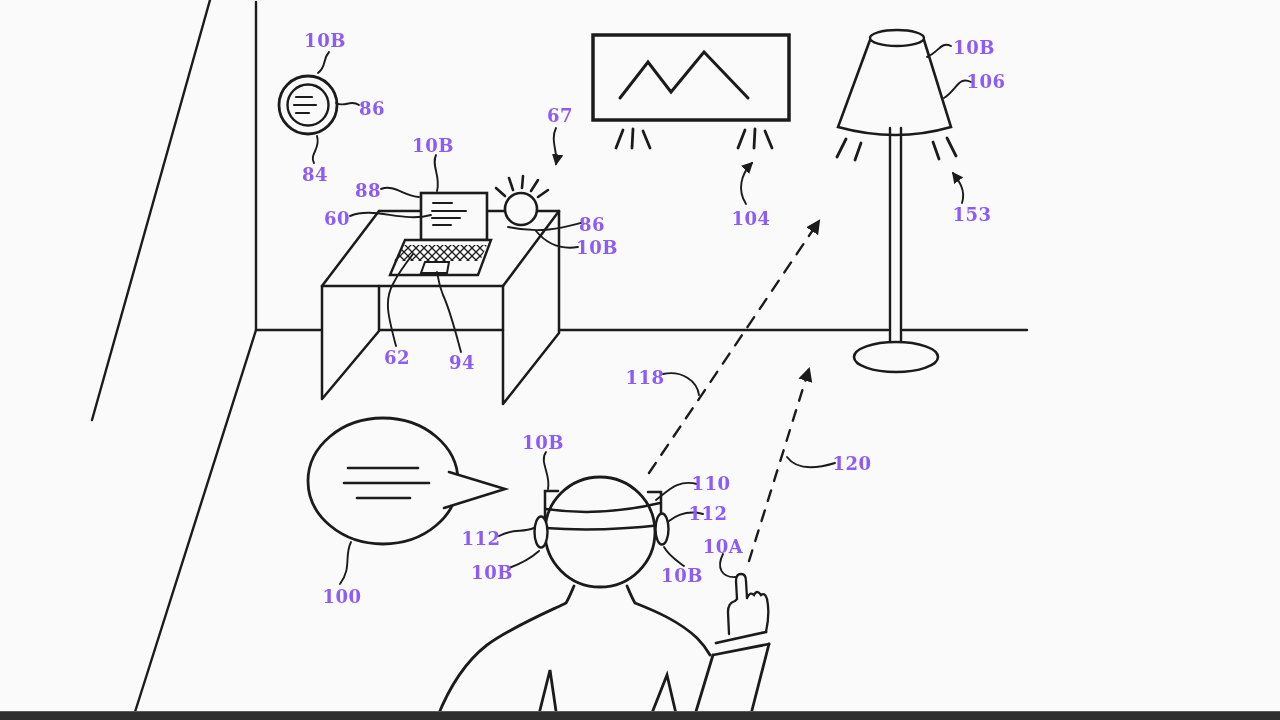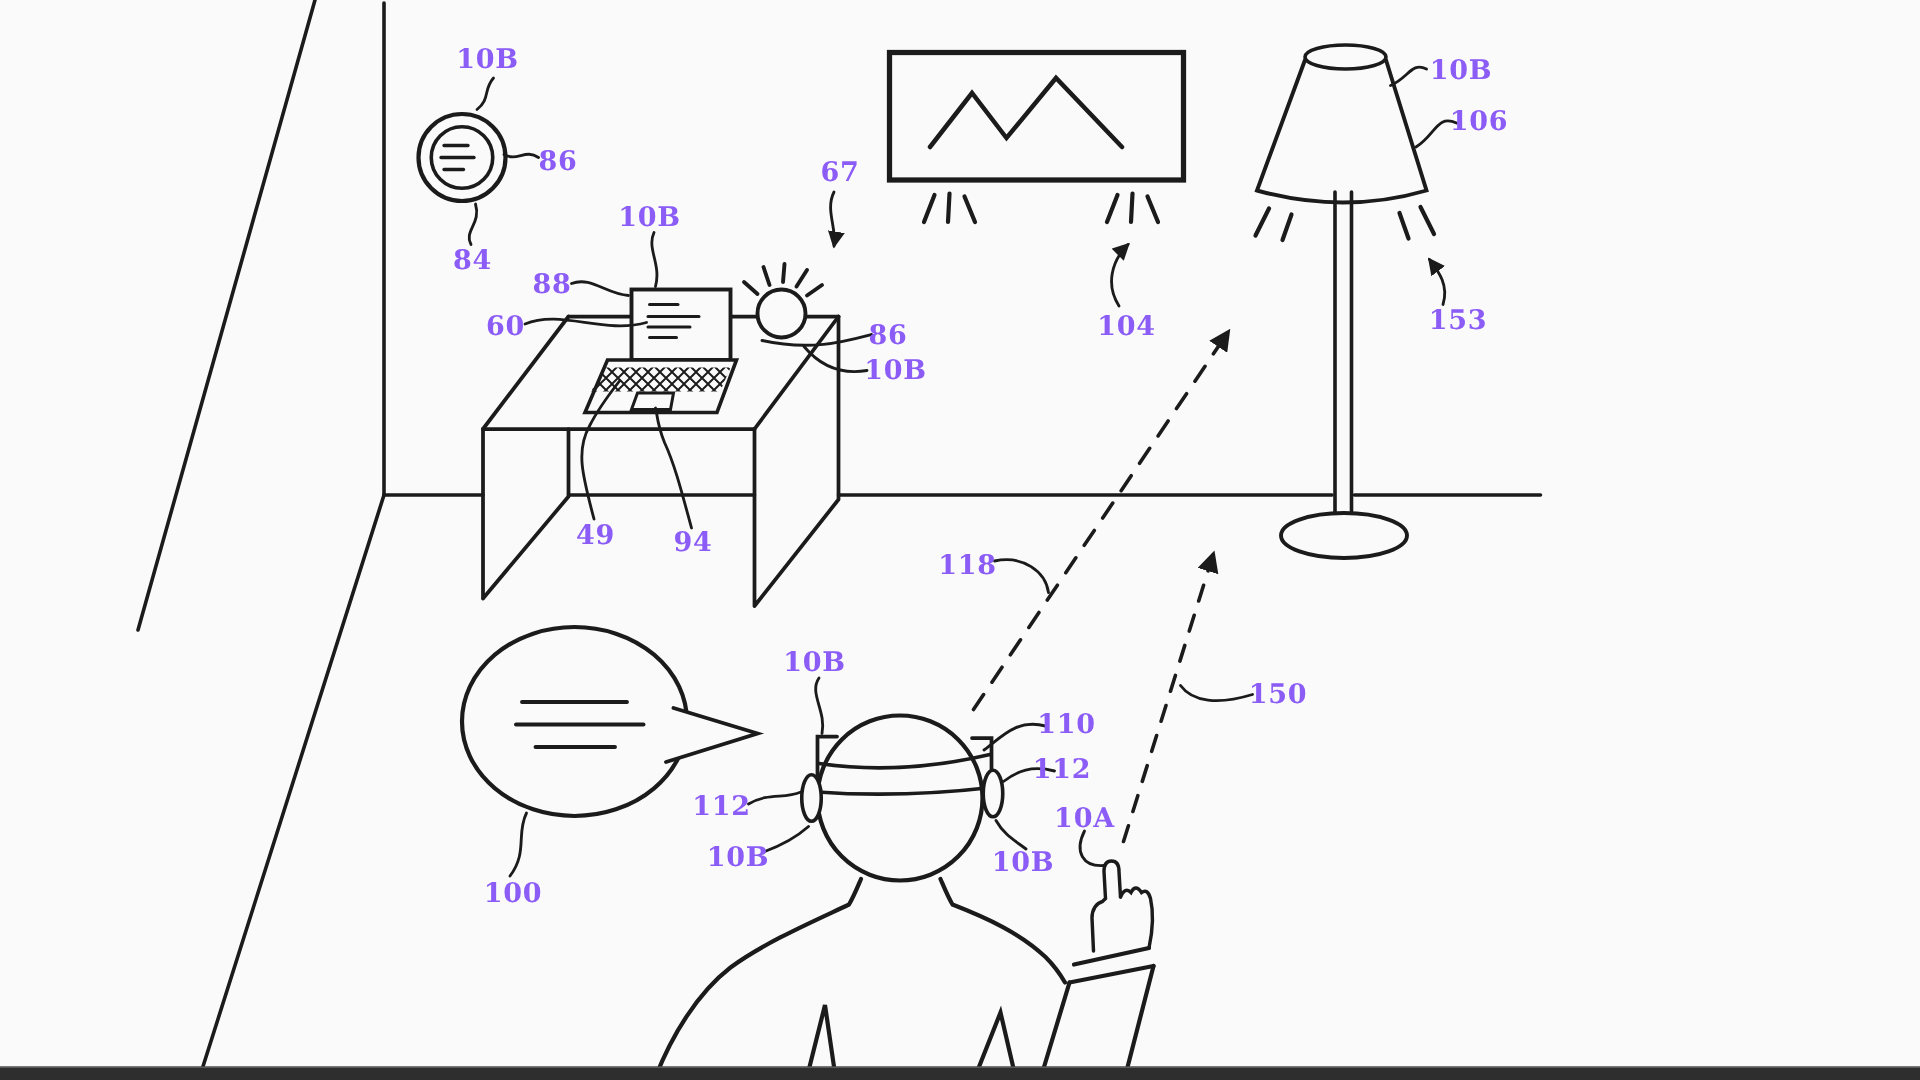--- a/index.html
+++ b/index.html
@@ -183,31 +183,31 @@
       <path d="M723,554 C716,568 722,578 736,577"></path>
     </g>
   </svg>
 
   <div class="ref-label" style="left:325px;top:40px">10B</div>
   <div class="ref-label" style="left:372px;top:108px">86</div>
   <div class="ref-label" style="left:315px;top:174px">84</div>
   <div class="ref-label" style="left:368px;top:190px">88</div>
   <div class="ref-label" style="left:337px;top:218px">60</div>
   <div class="ref-label" style="left:433px;top:145px">10B</div>
-  <div class="ref-label" style="left:397px;top:357px">49</div>
+  <div class="ref-label" style="left:397px;top:357px">62</div>
   <div class="ref-label" style="left:462px;top:362px">94</div>
   <div class="ref-label" style="left:560px;top:115px">67</div>
   <div class="ref-label" style="left:592px;top:224px">86</div>
   <div class="ref-label" style="left:597px;top:247px">10B</div>
   <div class="ref-label" style="left:751px;top:218px">104</div>
   <div class="ref-label" style="left:974px;top:47px">10B</div>
   <div class="ref-label" style="left:986px;top:81px">106</div>
   <div class="ref-label" style="left:972px;top:214px">153</div>
   <div class="ref-label" style="left:645px;top:377px">118</div>
-  <div class="ref-label" style="left:852px;top:463px">150</div>
+  <div class="ref-label" style="left:852px;top:463px">120</div>
   <div class="ref-label" style="left:342px;top:596px">100</div>
   <div class="ref-label" style="left:543px;top:442px">10B</div>
   <div class="ref-label" style="left:711px;top:483px">110</div>
   <div class="ref-label" style="left:708px;top:513px">112</div>
   <div class="ref-label" style="left:481px;top:538px">112</div>
   <div class="ref-label" style="left:492px;top:572px">10B</div>
   <div class="ref-label" style="left:682px;top:575px">10B</div>
   <div class="ref-label" style="left:723px;top:546px">10A</div>
 
   <div id="bottom-bar"></div>

